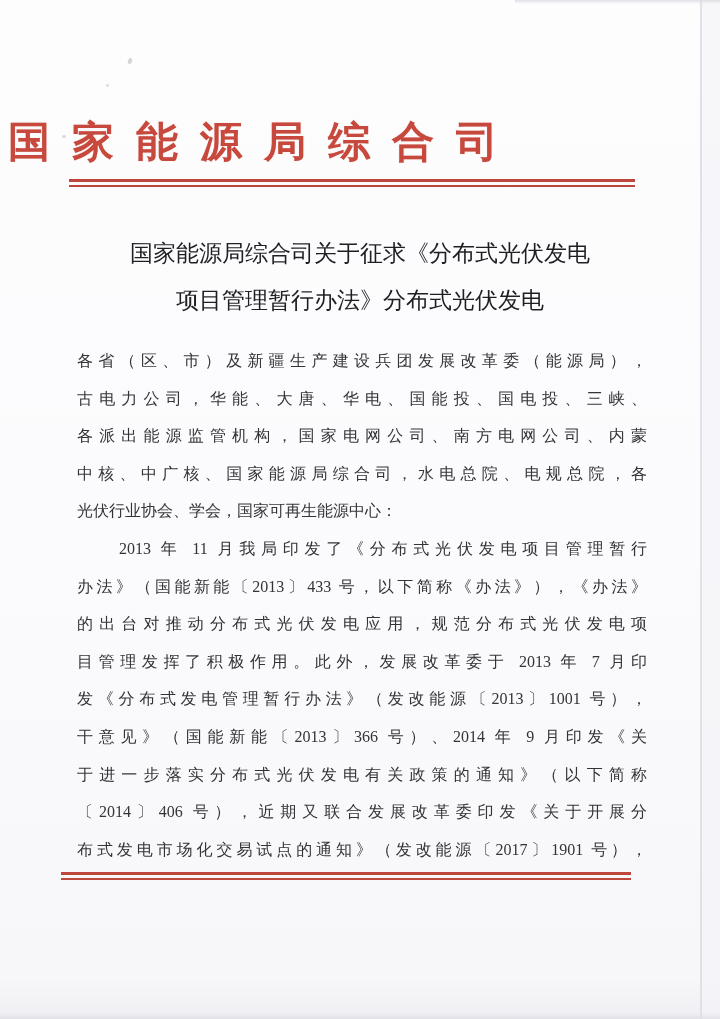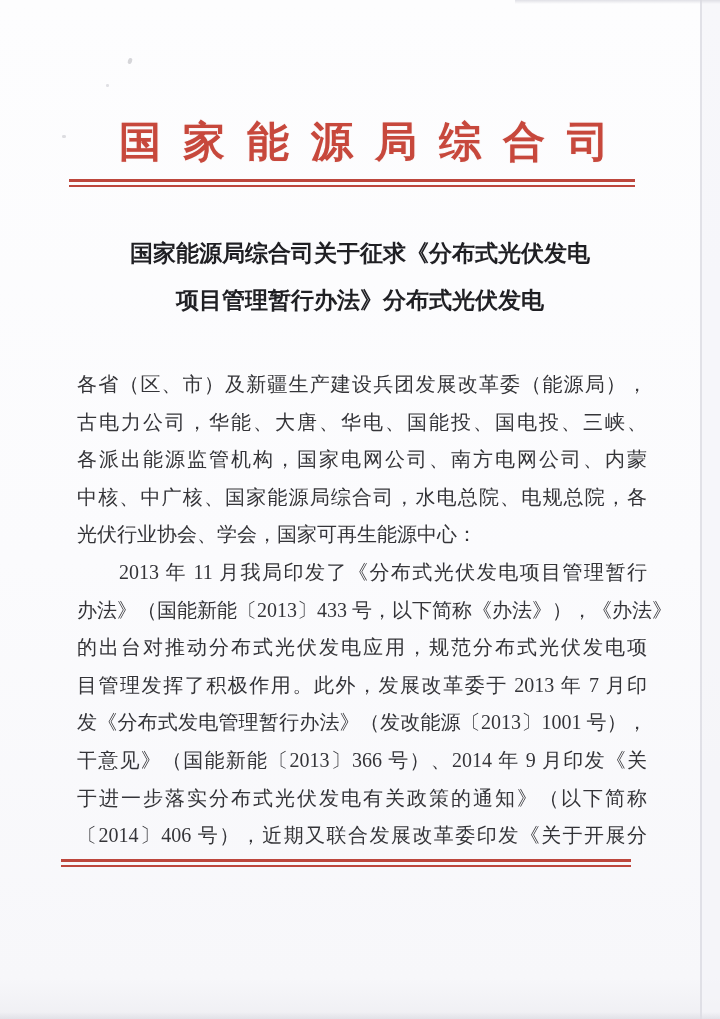--- a/index.html
+++ b/index.html
@@ -13,51 +13,50 @@
     position:relative;
     width:720px;height:1019px;
     overflow:hidden;
     background:linear-gradient(180deg,#fdfdfe 0%,#fbfbfd 55%,#f7f7fa 96%,#efeff3 100%);
     font-family:"Liberation Serif","DejaVu Serif",serif;
   }
   .scan-wrap{filter:blur(0.3px);}
   
   .letterhead{
     padding-top:118px;
-    text-align:center;
     font-size:42px;
     font-weight:bold;
     color:var(--accent);
     letter-spacing:22px;
-    padding-left:30px; 
+    padding-left:8px; 
     line-height:48px;
     text-shadow:0 0 1px rgba(199,72,60,.35);
   }
   .double-rule{
     height:3px;
     border-top:3px solid var(--rule);
     border-bottom:2px solid var(--rule);
     opacity:.92;
   }
   .rule-top{width:566px;margin:13px 0 0 69px;}
   .rule-bottom{width:570px;margin:4px 0 0 61px;}
   
   .doc-title{
     margin-top:43px;
     text-align:center;
     font-size:23px;
-    font-weight:bold;
+    font-weight:normal;
     color:var(--title-ink);
     line-height:47px;
   }
   
   .body-block{
-    margin:42px 0 0 77px;
+    margin:18px 0 0 77px;
     width:570px;
-    font-size:20px;
+    font-size:16px;
     line-height:37.6px;
     color:var(--ink);
   }
   .bline{
     white-space:nowrap;
     text-align:justify;
     text-align-last:justify;
   }
   .bline.noFill{text-align-last:left;}
   .bline.indent{text-indent:42px;}
@@ -107,20 +106,21 @@
         <div class="bline">中核、中广核、国家能源局综合司，水电总院、电规总院，各</div>
         <div class="bline noFill">光伏行业协会、学会，国家可再生能源中心：</div>
         <div class="bline indent">2013 年 11 月我局印发了《分布式光伏发电项目管理暂行</div>
         <div class="bline">办法》（国能新能〔2013〕433 号，以下简称《办法》），《办法》</div>
         <div class="bline">的出台对推动分布式光伏发电应用，规范分布式光伏发电项</div>
         <div class="bline">目管理发挥了积极作用。此外，发展改革委于 2013 年 7 月印</div>
         <div class="bline">发《分布式发电管理暂行办法》（发改能源〔2013〕1001 号），</div>
         <div class="bline">干意见》（国能新能〔2013〕366 号）、2014 年 9 月印发《关</div>
         <div class="bline">于进一步落实分布式光伏发电有关政策的通知》（以下简称</div>
         <div class="bline">〔2014〕406 号），近期又联合发展改革委印发《关于开展分</div>
+        <div class="bline">布式发电市场化交易试点的通知》（发改能源〔2017〕1901 号），</div>
       </div>
 
     <div class="double-rule rule-bottom"></div>
 
   </div>
 
   <div class="edge-right"></div>
   <div class="edge-right-band"></div>
   <div class="edge-top"></div>
   <div class="edge-bottom"></div>

